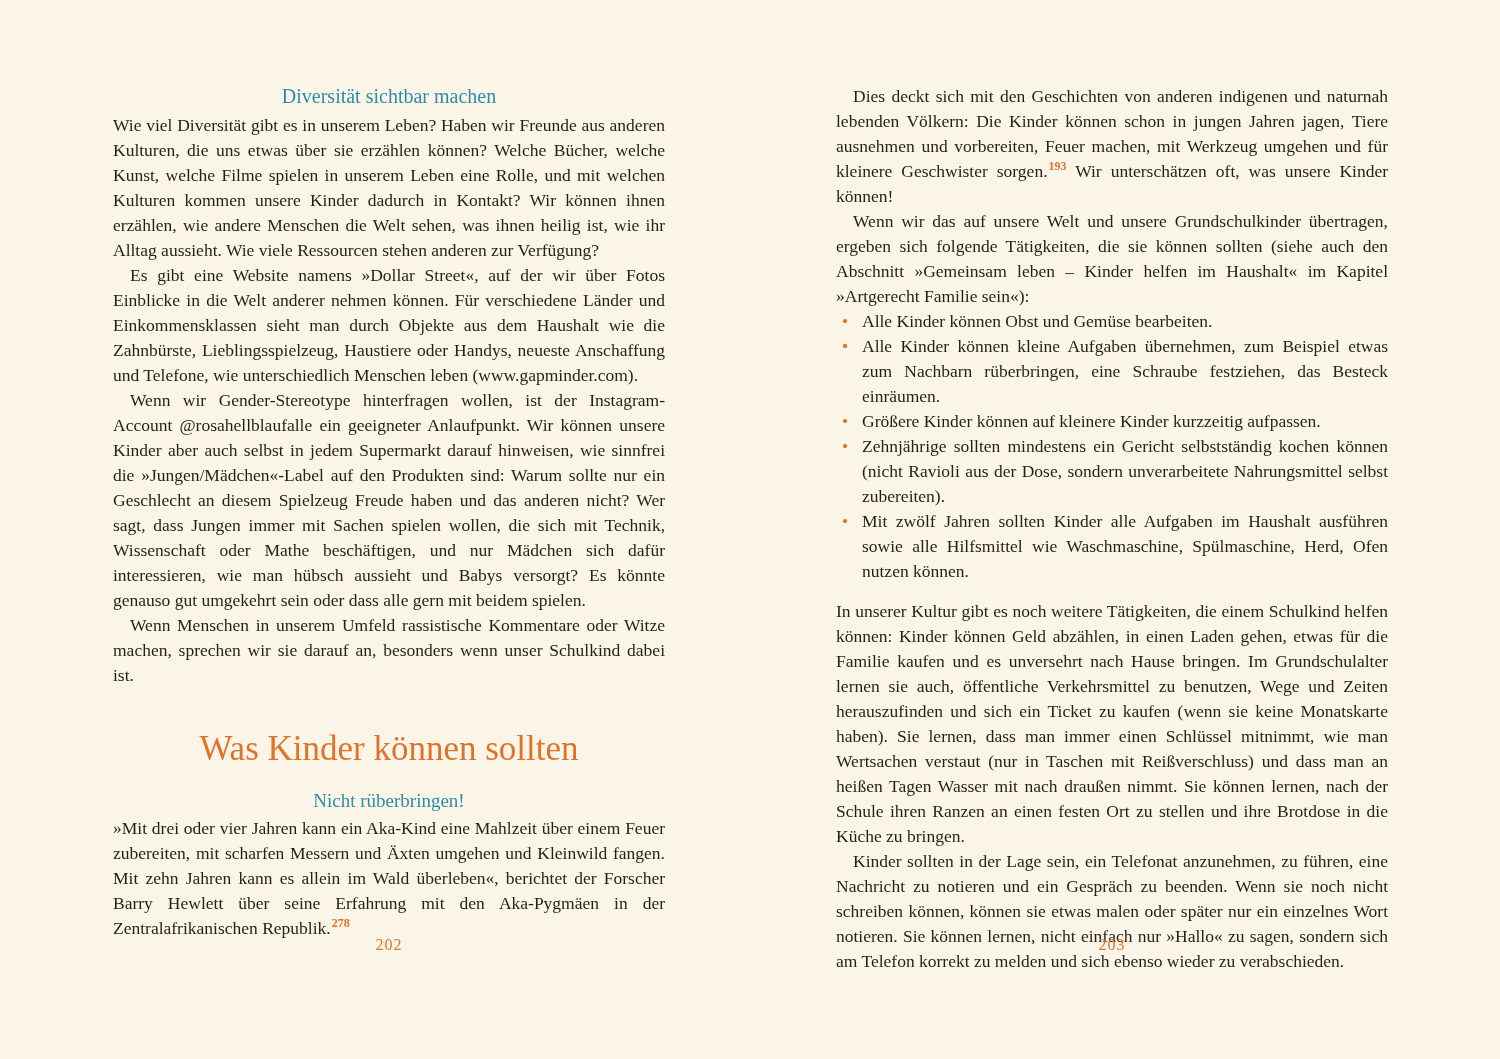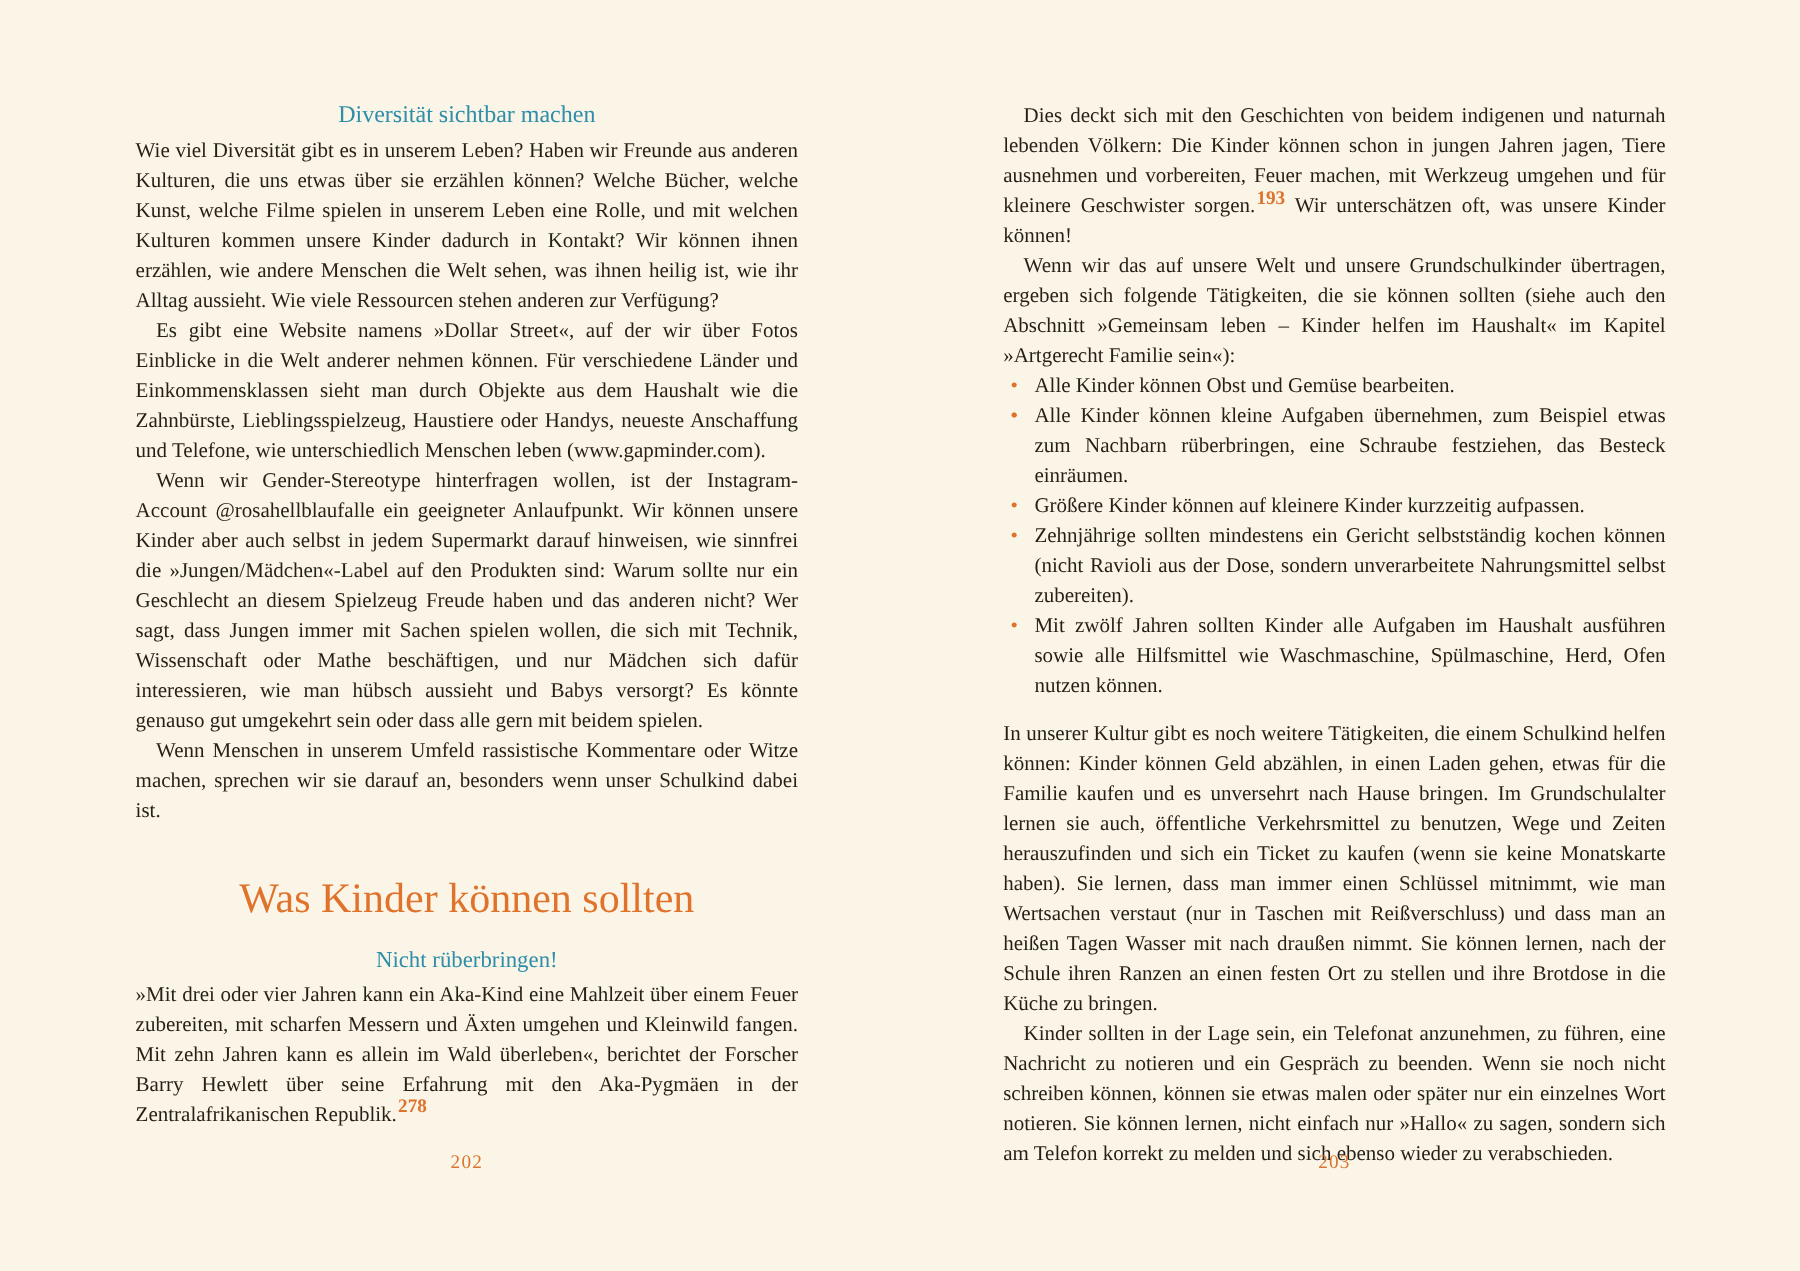--- a/index.html
+++ b/index.html
@@ -50,21 +50,21 @@
   .orange-heading {
     margin: 46px 0 24px 0;
     font-weight: normal;
     font-size: 35px;
     line-height: 30px;
     text-align: center;
     color: #e0732c;
   }
   .fnref {
     color: #e0732c;
-    font-size: 16px;
+    font-size: 12px;
     line-height: 0;
     vertical-align: super;
     margin-left: 1px;
     font-weight: bold;
   }
   .bullet-list {
     list-style: none;
     margin: 0;
     padding: 0;
   }
@@ -80,21 +80,21 @@
   .bullet-dot {
     position: absolute;
     left: 6px;
     top: 0;
     color: #e0732c;
     font-size: 17.5px;
     line-height: 25px;
   }
   .pagenum {
     position: absolute;
-    top: 876px;
+    top: 852px;
     left: 0;
     width: 100%;
     text-align: center;
     color: #d9752e;
     font-size: 16px;
     letter-spacing: 1px;
   }
 </style>
 </head>
 <body>
@@ -107,21 +107,21 @@
     <p class="body-p indent">Es gibt eine Website namens »Dollar Street«, auf der wir über Fotos Einblicke in die Welt anderer nehmen können. Für verschiedene Länder und Einkommensklassen sieht man durch Objekte aus dem Haushalt wie die Zahnbürste, Lieblingsspielzeug, Haustiere oder Handys, neueste Anschaffung und Telefone, wie unterschiedlich Menschen leben (www.gapminder.com).</p>
     <p class="body-p indent">Wenn wir Gender-Stereotype hinterfragen wollen, ist der Instagram-Account @rosahellblaufalle ein geeigneter Anlaufpunkt. Wir können unsere Kinder aber auch selbst in jedem Supermarkt darauf hinweisen, wie sinnfrei die »Jungen/Mädchen«-Label auf den Produkten sind: Warum sollte nur ein Geschlecht an diesem Spielzeug Freude haben und das anderen nicht? Wer sagt, dass Jungen immer mit Sachen spielen wollen, die sich mit Technik, Wissenschaft oder Mathe beschäftigen, und nur Mädchen sich dafür interessieren, wie man hübsch aussieht und Babys versorgt? Es könnte genauso gut umgekehrt sein oder dass alle gern mit beidem spielen.</p>
     <p class="body-p indent">Wenn Menschen in unserem Umfeld rassistische Kommentare oder Witze machen, sprechen wir sie darauf an, besonders wenn unser Schulkind dabei ist.</p>
     <h2 class="orange-heading">Was Kinder können sollten</h2>
     <h3 class="teal-heading sub">Nicht rüberbringen!</h3>
     <p class="body-p"><span>»Mit drei oder vier Jahren kann ein Aka-Kind eine Mahlzeit über einem Feuer zubereiten, mit scharfen Messern und Äxten umgehen und Kleinwild fangen. Mit zehn Jahren kann es allein im Wald überleben«, berichtet der Forscher Barry Hewlett über seine Erfahrung mit den Aka-Pygmäen in der Zentralafrikanischen Republik.</span><sup class="fnref">278</sup></p>
     <div class="pagenum">202</div>
   </div>
 
   <div class="page">
-    <p class="body-p indent"><span>Dies deckt sich mit den Geschichten von beidem indigenen und naturnah lebenden Völkern: Die Kinder können schon in jungen Jahren jagen, Tiere ausnehmen und vorbereiten, Feuer machen, mit Werkzeug umgehen und für kleinere Geschwister sorgen.</span><sup class="fnref">193</sup><span> Wir unterschätzen oft, was unsere Kinder können!</span></p>
+    <p class="body-p indent"><span>Dies deckt sich mit den Geschichten von anderen indigenen und naturnah lebenden Völkern: Die Kinder können schon in jungen Jahren jagen, Tiere ausnehmen und vorbereiten, Feuer machen, mit Werkzeug umgehen und für kleinere Geschwister sorgen.</span><sup class="fnref">193</sup><span> Wir unterschätzen oft, was unsere Kinder können!</span></p>
     <p class="body-p indent">Wenn wir das auf unsere Welt und unsere Grundschulkinder übertragen, ergeben sich folgende Tätigkeiten, die sie können sollten (siehe auch den Abschnitt »Gemeinsam leben – Kinder helfen im Haushalt« im Kapitel »Artgerecht Familie sein«):</p>
     <ul class="bullet-list">
       <li><span class="bullet-dot">•</span><span>Alle Kinder können Obst und Gemüse bearbeiten.</span></li>
       <li><span class="bullet-dot">•</span></li>
       <li><span class="bullet-dot">•</span><span>Alle Kinder können kleine Aufgaben übernehmen, zum Beispiel etwas zum Nachbarn rüberbringen, eine Schraube festziehen, das Besteck einräumen.</span></li>
       <li><span class="bullet-dot">•</span><span>Größere Kinder können auf kleinere Kinder kurzzeitig aufpassen.</span></li>
       <li><span class="bullet-dot">•</span><span>Zehnjährige sollten mindestens ein Gericht selbstständig kochen können (nicht Ravioli aus der Dose, sondern unverarbeitete Nahrungsmittel selbst zubereiten).</span></li>
       <li><span class="bullet-dot">•</span><span>Mit zwölf Jahren sollten Kinder alle Aufgaben im Haushalt ausführen sowie alle Hilfsmittel wie Waschmaschine, Spülmaschine, Herd, Ofen nutzen können.</span></li>
     </ul>
     <p class="body-p para-gap">In unserer Kultur gibt es noch weitere Tätigkeiten, die einem Schulkind helfen können: Kinder können Geld abzählen, in einen Laden gehen, etwas für die Familie kaufen und es unversehrt nach Hause bringen. Im Grundschulalter lernen sie auch, öffentliche Verkehrsmittel zu benutzen, Wege und Zeiten herauszufinden und sich ein Ticket zu kaufen (wenn sie keine Monatskarte haben). Sie lernen, dass man immer einen Schlüssel mitnimmt, wie man Wertsachen verstaut (nur in Taschen mit Reißverschluss) und dass man an heißen Tagen Wasser mit nach draußen nimmt. Sie können lernen, nach der Schule ihren Ranzen an einen festen Ort zu stellen und ihre Brotdose in die Küche zu bringen.</p>

